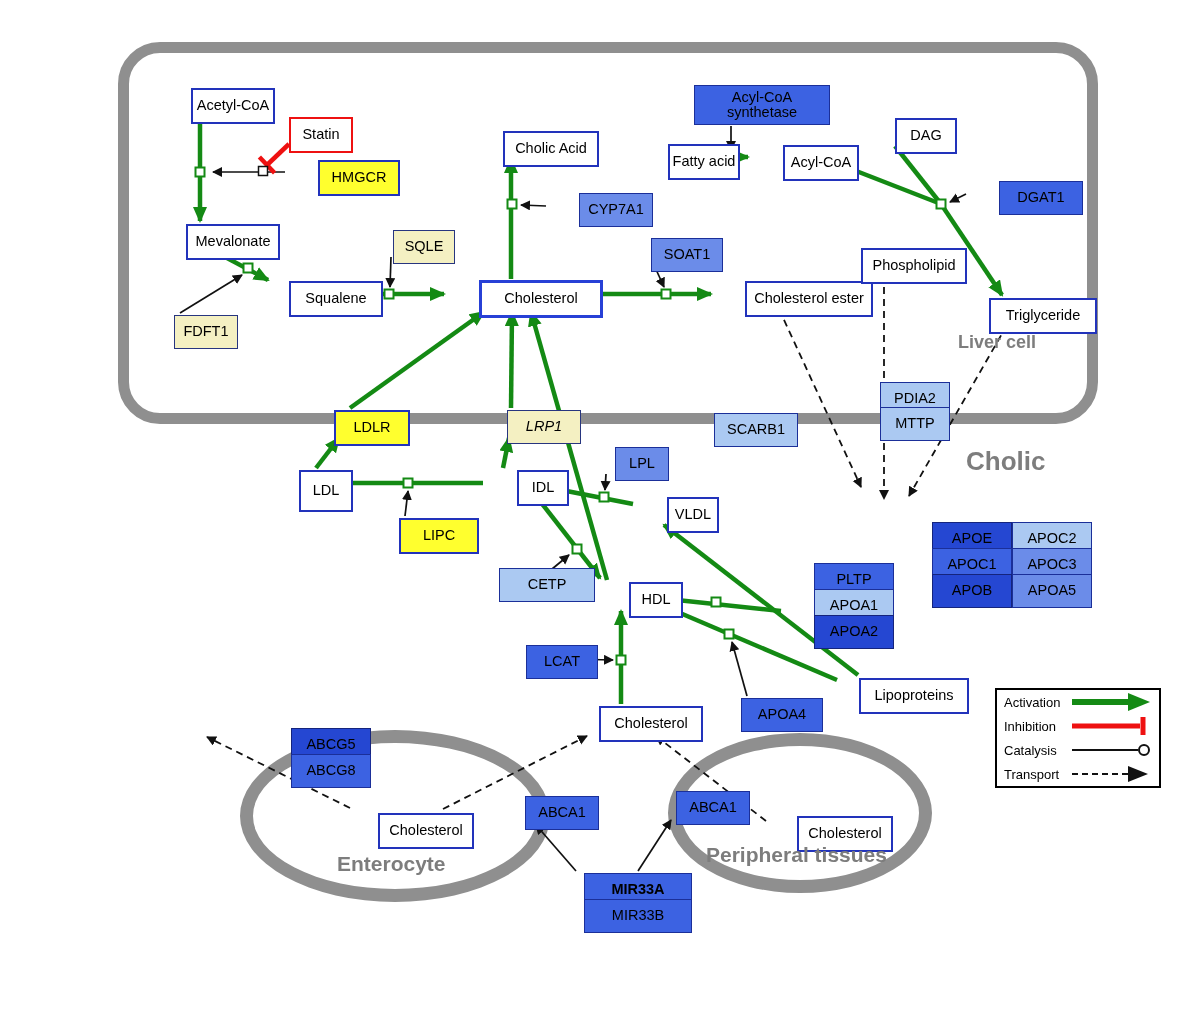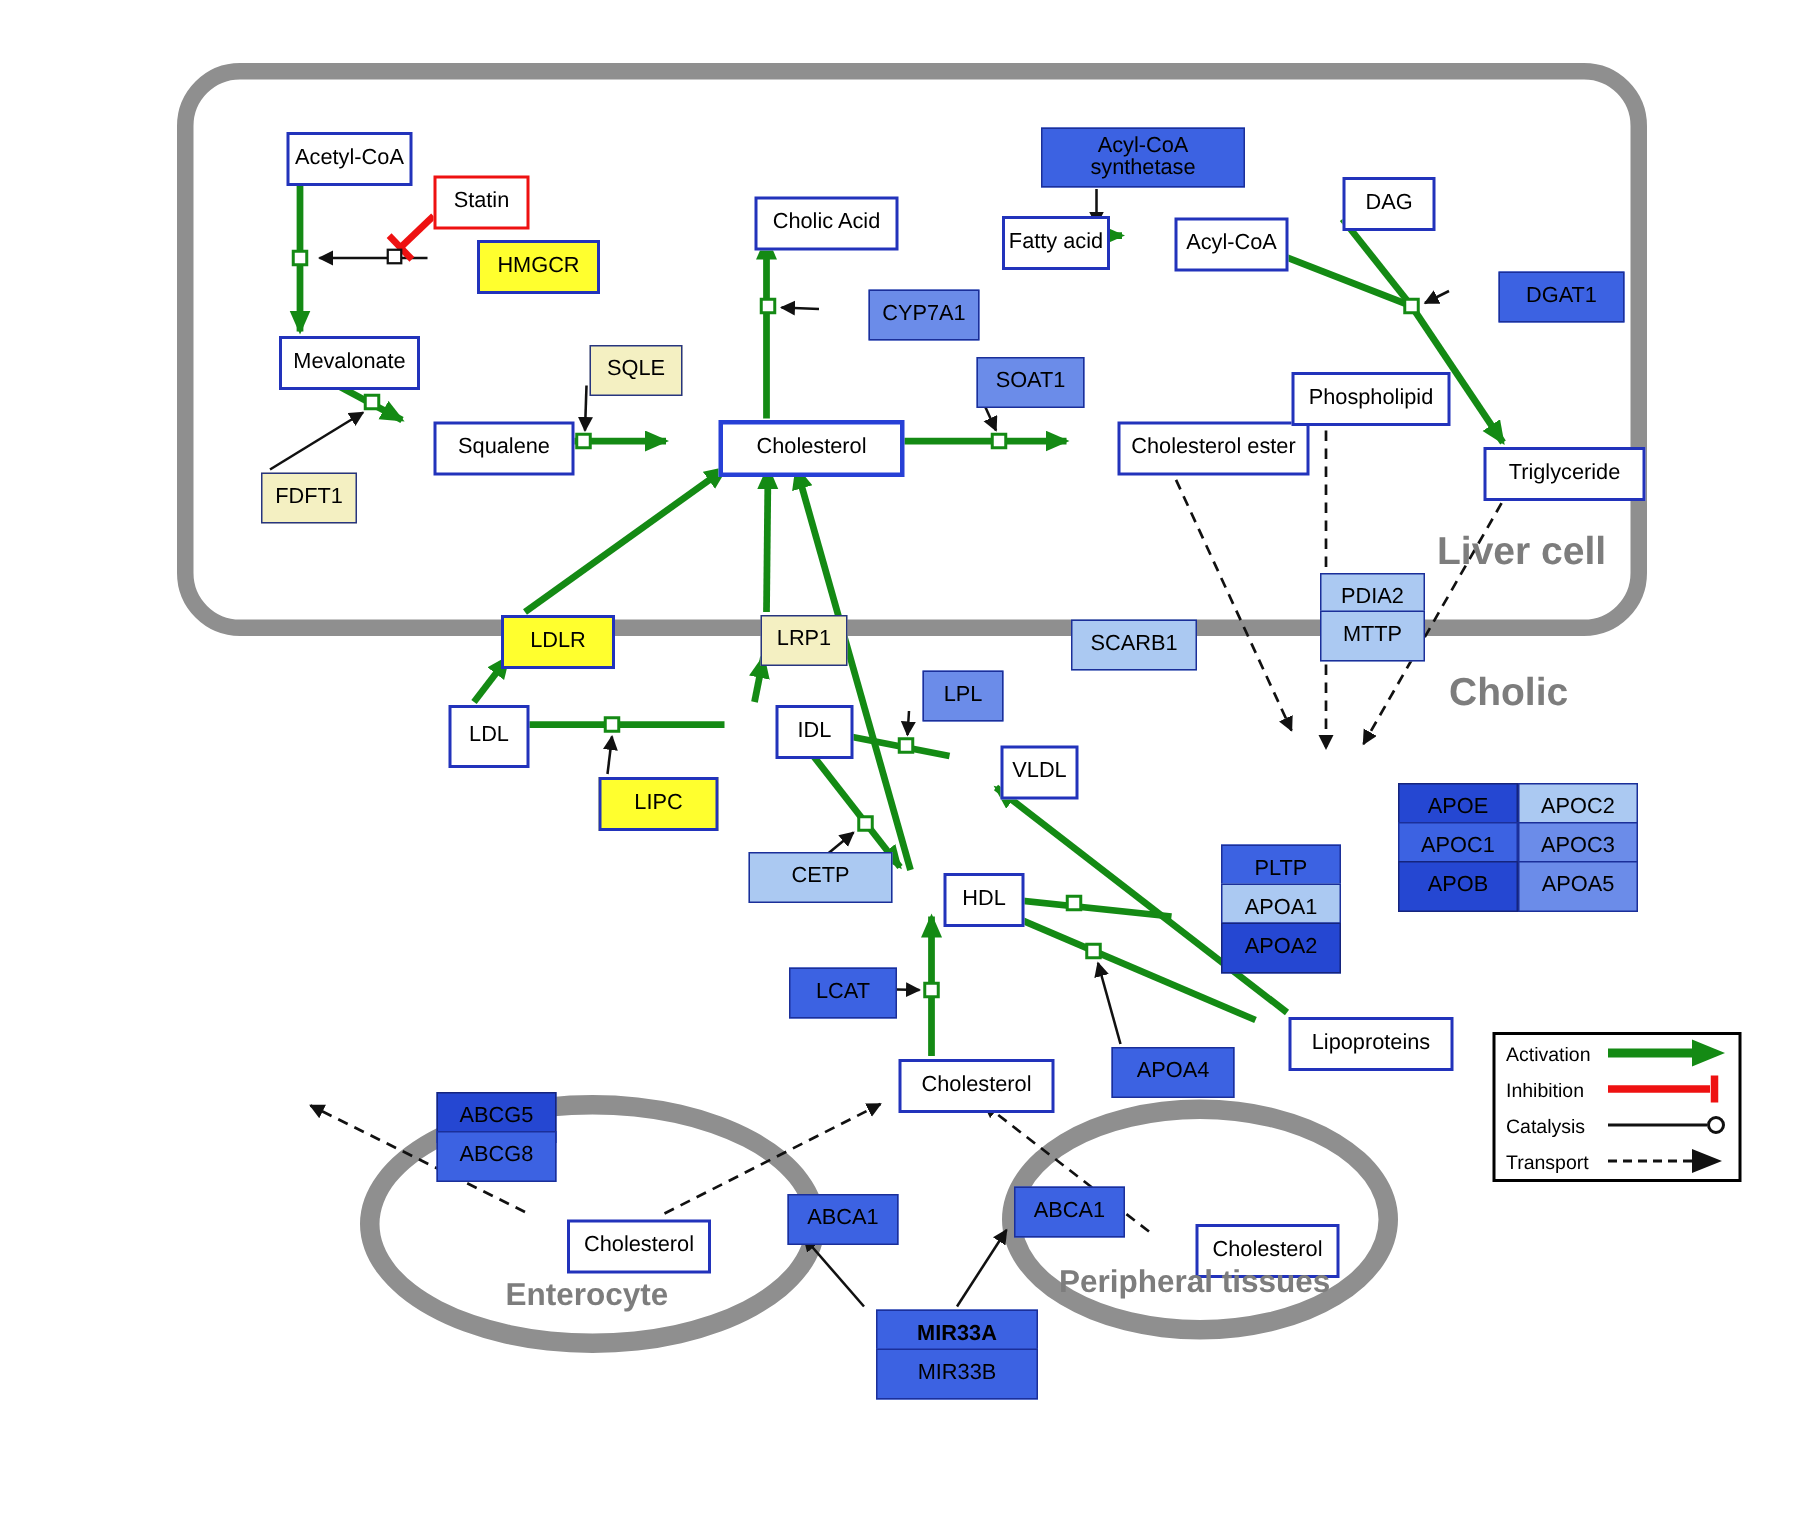--- a/index.html
+++ b/index.html
@@ -143,21 +143,21 @@
       <div class="node s-blue" style="left: 663px; top: 85px; width: 136px; height: 40px;">Acyl-CoA synthetase</div>
       <div class="node s-met" style="left: 637px; top: 144px; width: 72px; height: 26px;">Fatty acid</div>
       <div class="node s-met" style="left: 752px; top: 145px; width: 76px; height: 26px;">Acyl-CoA</div>
       <div class="node s-met" style="left: 864px; top: 118px; width: 62px; height: 26px;">DAG</div>
       <div class="node s-blue" style="left: 968px; top: 181px; width: 84px; height: 26px;">DGAT1</div>
       <div class="node s-met" style="left: 830px; top: 248px; width: 106px; height: 26px;">Phospholipid</div>
       <div class="node s-met" style="left: 958px; top: 298px; width: 108px; height: 26px;">Triglyceride</div>
       <div class="node s-lightblue" style="left: 849px; top: 382px; width: 70px; height: 25px;">PDIA2</div>
       <div class="node s-lightblue" style="left: 849px; top: 407px; width: 70px; height: 25px;">MTTP</div>
       <div class="node s-yellow" style="left: 303px; top: 410px; width: 76px; height: 26px;">LDLR</div>
-      <div class="node s-paleyellow" style="left: 476px; top: 410px; width: 58px; height: 26px;">LRP1</div>
+      <div class="node s-paleyellow" style="left: 476px; top: 410px; width: 74px; height: 26px; font-style: italic;">LRP1</div>
       <div class="node s-lightblue" style="left: 683px; top: 413px; width: 84px; height: 26px;">SCARB1</div>
       <div class="node s-met" style="left: 268px; top: 470px; width: 54px; height: 42px;">LDL</div>
       <div class="node s-met" style="left: 486px; top: 470px; width: 52px; height: 26px;">IDL</div>
       <div class="node s-yellow" style="left: 368px; top: 518px; width: 80px; height: 26px;">LIPC</div>
       <div class="node s-medblue" style="left: 584px; top: 447px; width: 54px; height: 26px;">LPL</div>
       <div class="node s-met" style="left: 636px; top: 497px; width: 52px; height: 26px;">VLDL</div>
       <div class="node s-lightblue" style="left: 468px; top: 568px; width: 96px; height: 26px;">CETP</div>
       <div class="node s-met" style="left: 598px; top: 582px; width: 54px; height: 26px;">HDL</div>
       <div class="node s-blue" style="left: 495px; top: 645px; width: 72px; height: 26px;">LCAT</div>
       <div class="node s-blue" style="left: 783px; top: 563px; width: 80px; height: 26px;">PLTP</div>
@@ -175,21 +175,21 @@
       <div class="node s-darkblue" style="left: 260px; top: 728px; width: 80px; height: 26px;">ABCG5</div>
       <div class="node s-blue" style="left: 260px; top: 754px; width: 80px; height: 26px;">ABCG8</div>
       <div class="node s-met" style="left: 347px; top: 813px; width: 96px; height: 26px;">Cholesterol</div>
       <div class="node s-blue" style="left: 494px; top: 796px; width: 74px; height: 26px;">ABCA1</div>
       <div class="node s-blue" style="left: 645px; top: 791px; width: 74px; height: 26px;">ABCA1</div>
       <div class="node s-met" style="left: 766px; top: 816px; width: 96px; height: 26px;">Cholesterol</div>
       <div class="node s-blue" style="left: 553px; top: 873px; width: 108px; height: 26px; font-weight: bold;">MIR33A</div>
       <div class="node s-blue" style="left: 553px; top: 899px; width: 108px; height: 26px;">MIR33B</div>
     </div>
 
-  <div class="comp-label" style="left:958px;top:352px;font-size:26px;">Liver cell</div>
+  <div class="comp-label" style="left:958px;top:332px;font-size:18px;">Liver cell</div>
   <div class="comp-label" style="left:966px;top:446px;font-size:26px;">Cholic</div>
   <div class="comp-label" style="left:337px;top:852px;font-size:21px;">Enterocyte</div>
   <div class="comp-label" style="left:706px;top:843px;font-size:21px;">Peripheral tissues</div>
 
   <div id="legend">
       <div class="legend-row">
         <span>Activation</span>
         <span>
           <svg width="84" height="22" viewBox="0 0 84 22">
             <line x1="2" y1="11" x2="60" y2="11" stroke="#148a14" stroke-width="6"></line>

